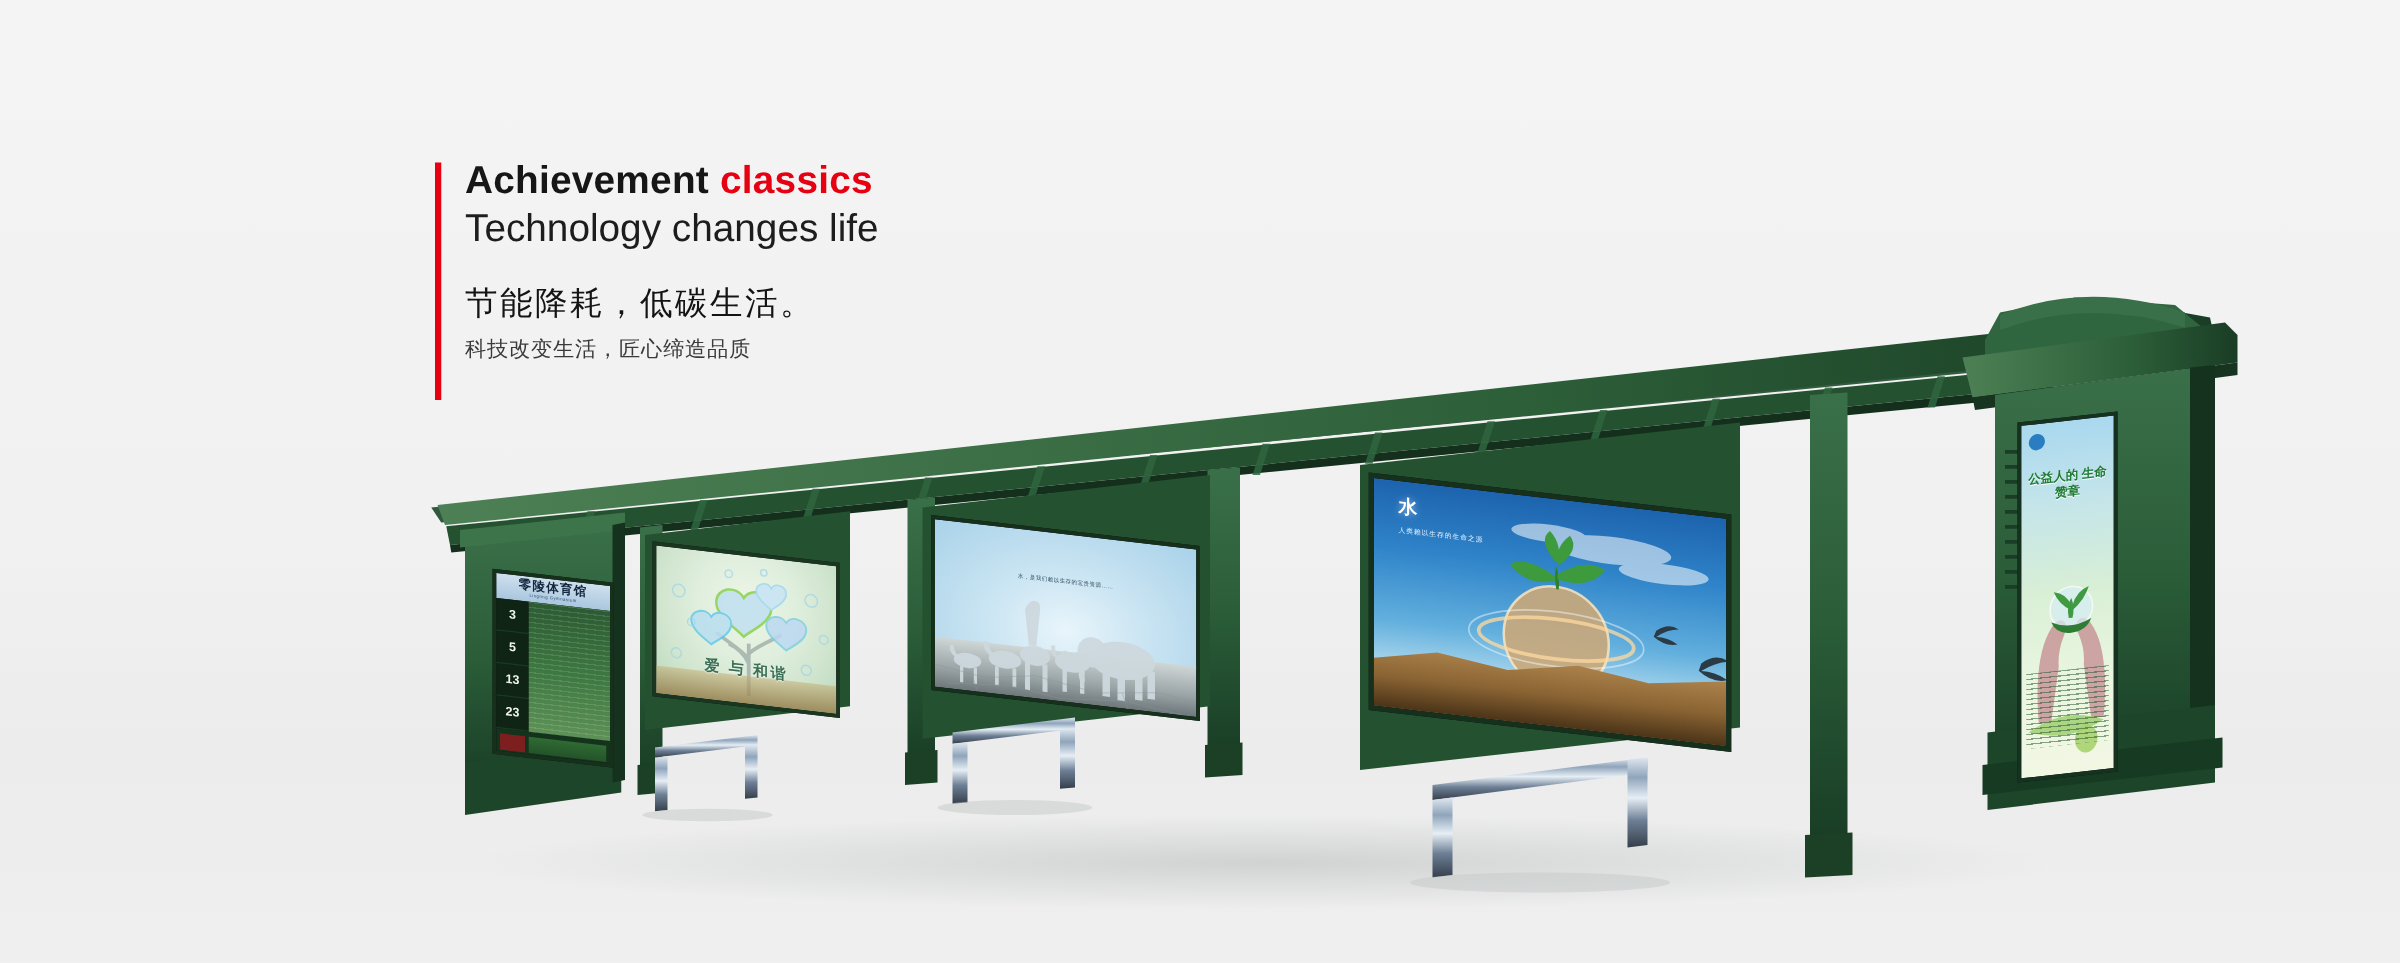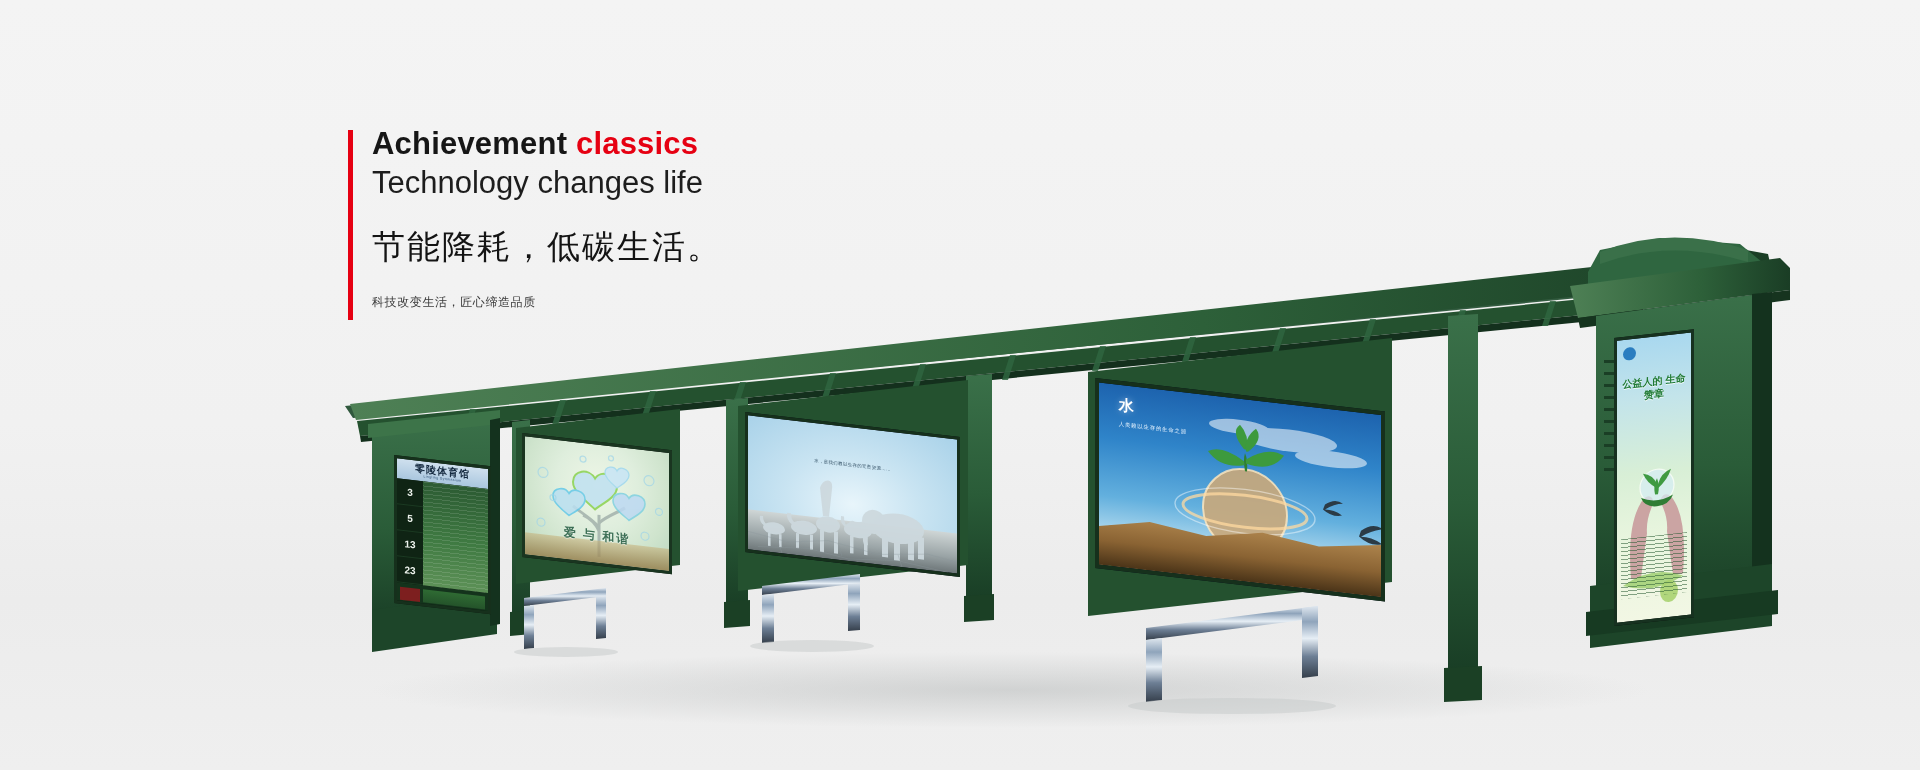--- a/index.html
+++ b/index.html
@@ -11,22 +11,22 @@
   }
   #stage{position:absolute;inset:0;
     background:linear-gradient(180deg,#f4f4f4 0%,#f1f1f1 55%,#ececec 78%,#efefef 100%);padding-left:23px;}
 
   
   .copy{position:absolute;left:372px;top:128px;width:560px;}
   .copy .rule{position:absolute;left:-24px;top:2px;width:5px;height:190px;background:#e60012;}
   .line1{font-size:31px;font-weight:bold;letter-spacing:.2px;color:#161616;line-height:1.06;white-space:nowrap;}
   .line1 .hl{color:#e60012;}
   .line2{font-size:31px;font-weight:400;color:#1d1d1d;line-height:1.18;margin-top:4px;white-space:nowrap;}
-  .line3{font-size:33px;color:#141414;letter-spacing:2px;margin-top:24px;white-space:nowrap;}
-  .line4{font-size:12px;color:#3a3a3a;letter-spacing:.6px;margin-top:24px;white-space:nowrap;}
+  .line3{font-size:26px;color:#141414;letter-spacing:2px;margin-top:24px;white-space:nowrap;}
+  .line4{font-size:17px;color:#3a3a3a;letter-spacing:.6px;margin-top:8px;white-space:nowrap;}
 
   
   #shelter{position:absolute;left:0;top:0;width:1920px;height:770px;}
   #shelter svg{position:absolute;left:0;top:0;}
 
   .panelimg{position:absolute;overflow:hidden;}
 
   
   #p1{left:394px;top:455px;width:97px;height:148px;
       transform:skewY(6.6deg);transform-origin:left top;

